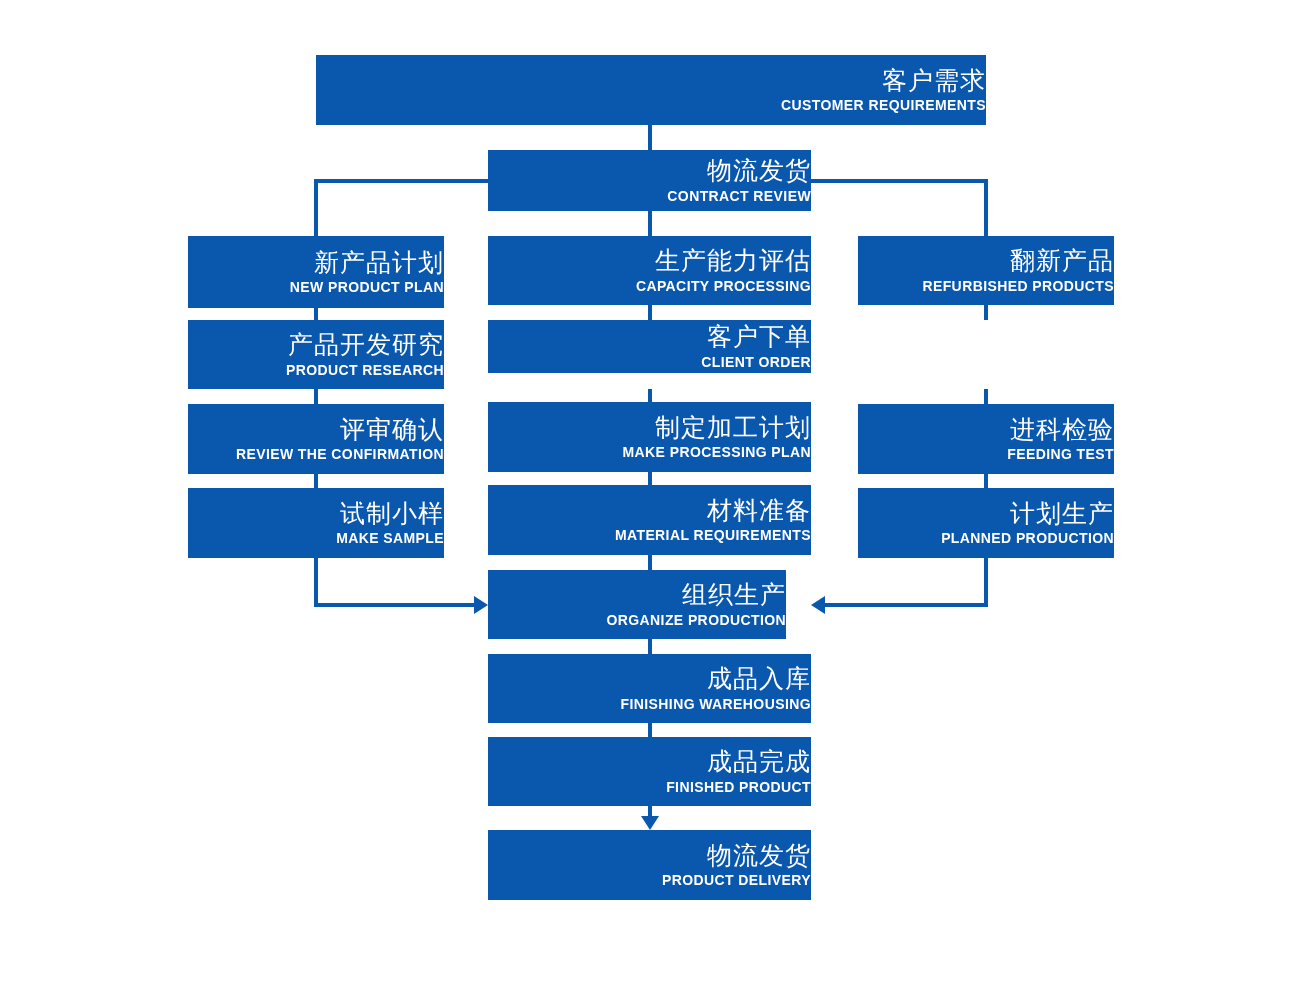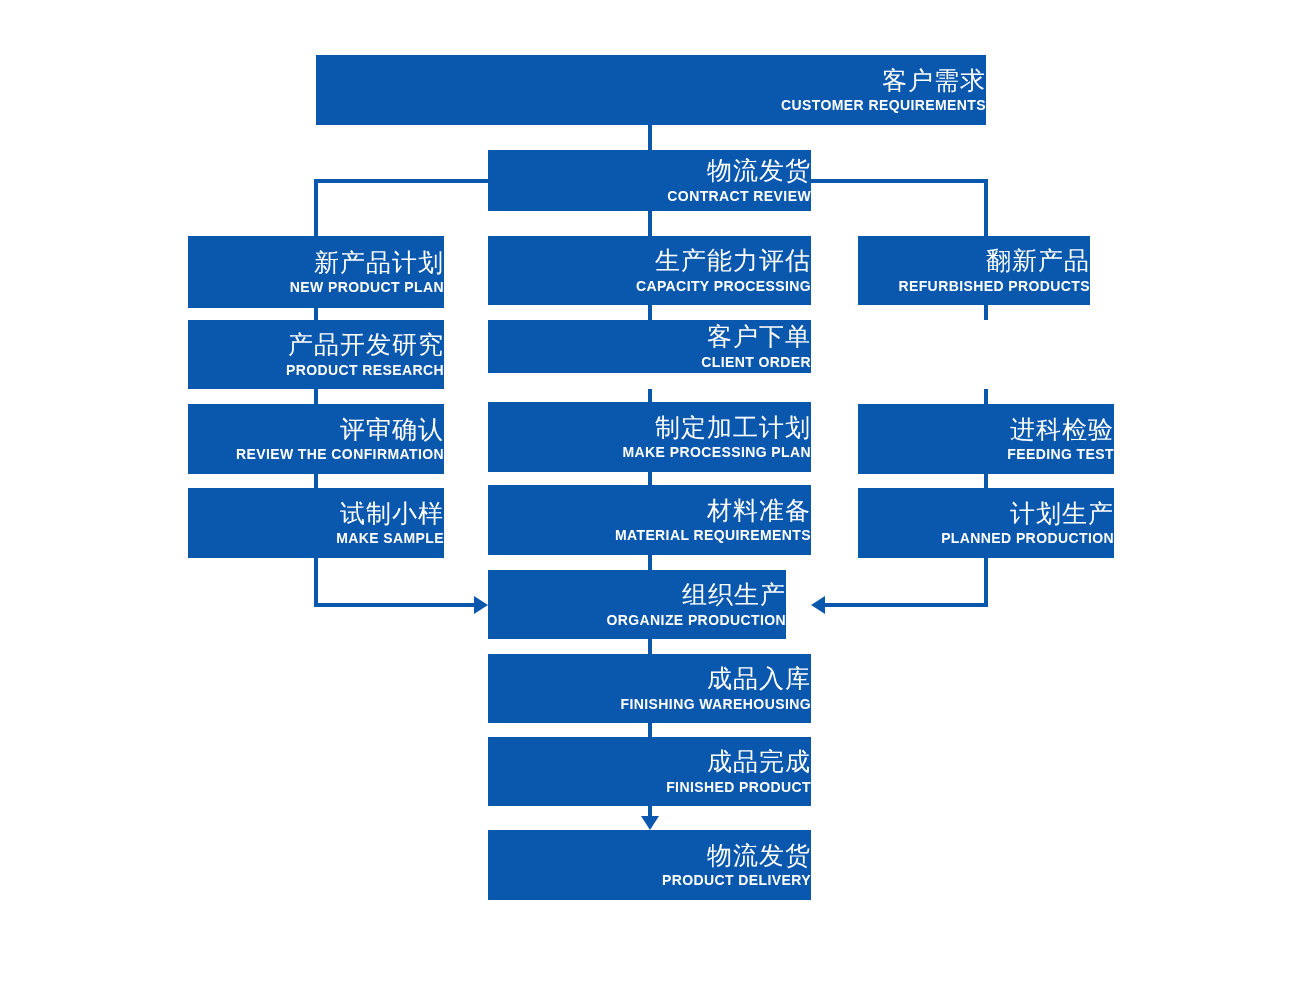--- a/index.html
+++ b/index.html
@@ -147,21 +147,21 @@
   </div>
   <div class="node" style="left:488px;top:654px;width:323px;height:69px">
     <div class="zh">成品入库</div>
     <div class="en">FINISHING WAREHOUSING</div>
   </div>
   <div class="node" style="left:488px;top:830px;width:323px;height:70px">
     <div class="zh">物流发货</div>
     <div class="en">PRODUCT DELIVERY</div>
   </div>
 
-  <div class="node" style="left:858px;top:236px;width:232px;height:69px">
+  <div class="node" style="left:858px;top:236px;width:256px;height:69px">
     <div class="zh">翻新产品</div>
     <div class="en">REFURBISHED PRODUCTS</div>
   </div>
   <div class="node" style="left:858px;top:404px;width:256px;height:70px">
     <div class="zh">进科检验</div>
     <div class="en">FEEDING TEST</div>
   </div>
   <div class="node" style="left:858px;top:488px;width:256px;height:70px">
     <div class="zh">计划生产</div>
     <div class="en">PLANNED PRODUCTION</div>

